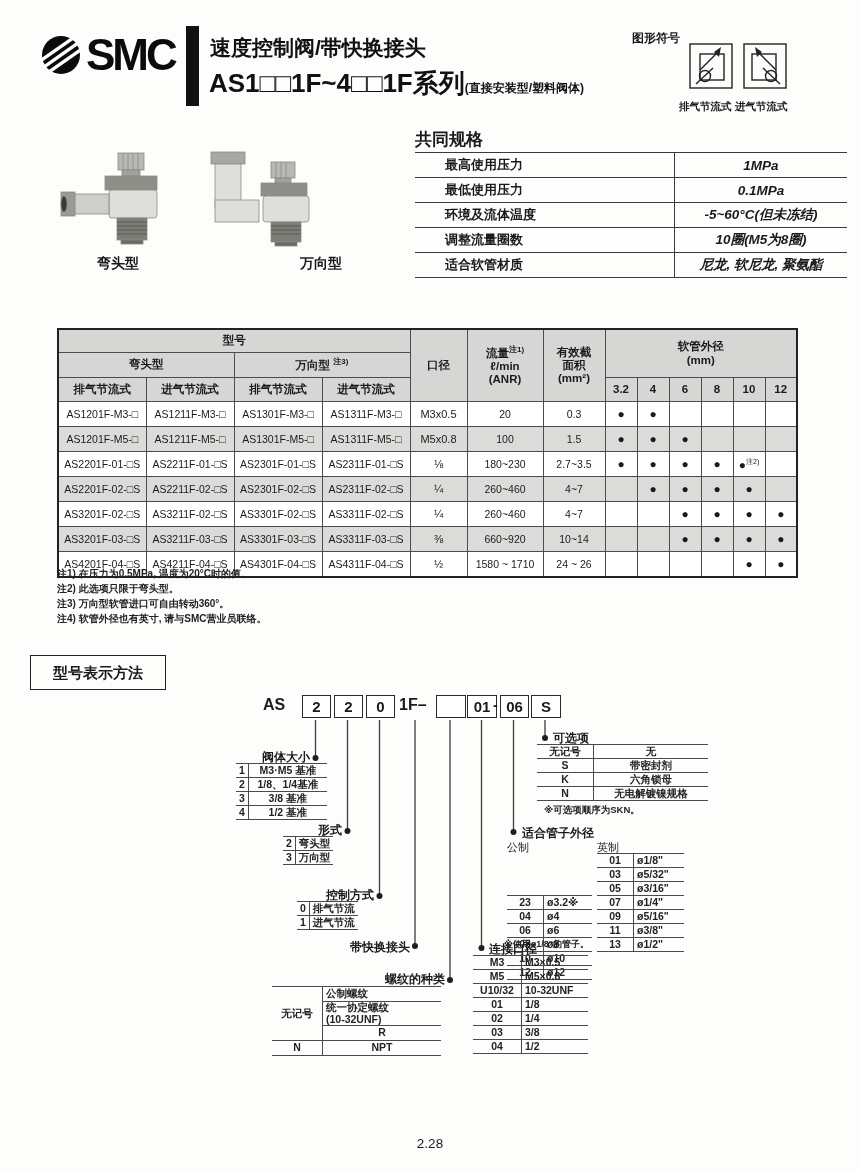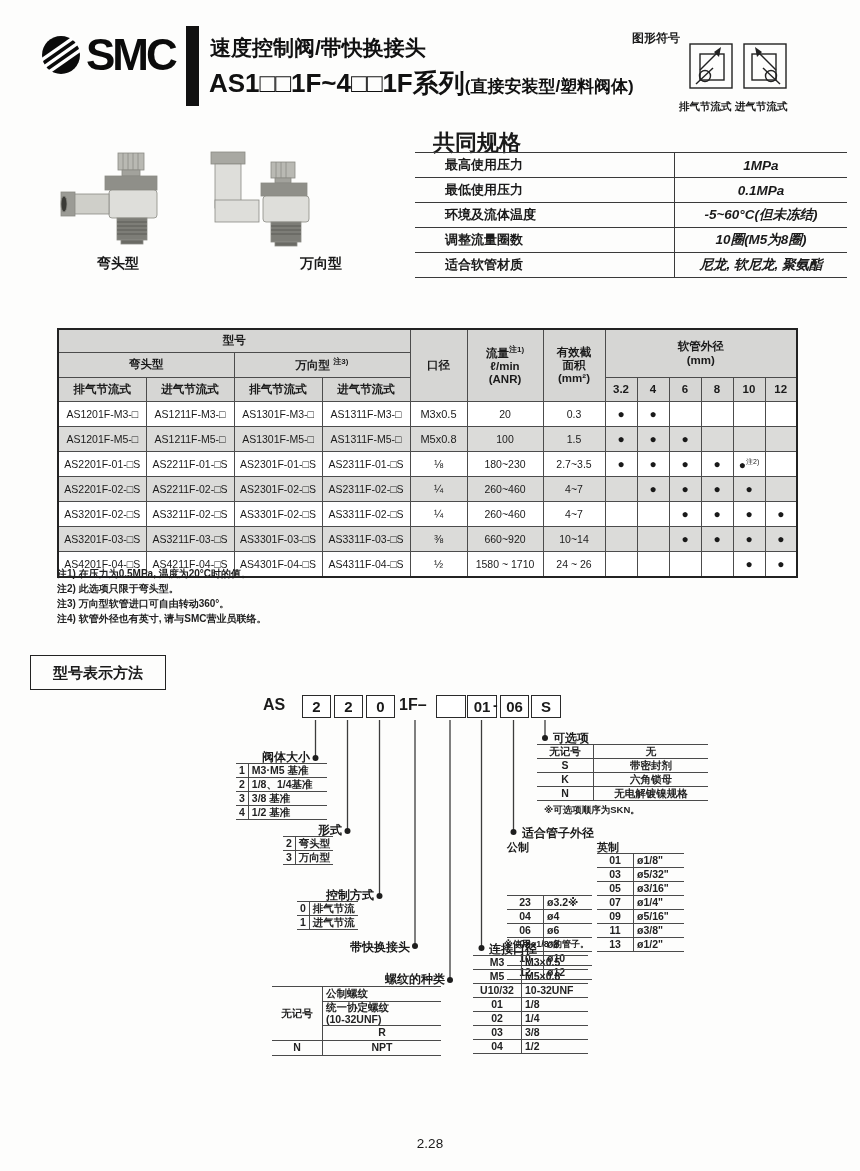--- a/index.html
+++ b/index.html
@@ -4,32 +4,32 @@
 <style>
   html,body{margin:0;padding:0;background:#ffffff;}
   #page{position:relative;width:860px;height:1171px;background:#fdfdfc;color:#1a1a1a;
         font-family:"Liberation Sans","DejaVu Sans",sans-serif;overflow:hidden;}
   
   #logo{position:absolute;left:38px;top:30px;display:flex;align-items:center;}
   #logo-text{font-size:44px;font-weight:bold;letter-spacing:-3px;color:#0b0b0b;margin-left:2px;}
   #hbar{position:absolute;left:186px;top:26px;width:13px;height:80px;background:#111;}
   #title1{position:absolute;left:210px;top:34px;font-size:21px;font-weight:bold;color:#111;}
   #title2{position:absolute;left:209px;top:66px;font-size:26px;font-weight:bold;color:#111;white-space:nowrap;}
-  #title2 .paren{font-size:17px;}
+  #title2 .paren{font-size:12px;}
   #gsym-label{position:absolute;left:632px;top:30px;font-size:12px;font-weight:bold;}
   .symbox{position:absolute;top:40px;}
   #sym1{left:688px;} #sym2{left:742px;}
   .symcap{position:absolute;top:100px;font-size:10.5px;font-weight:bold;}
   #symcap1{left:679px;} #symcap2{left:735px;}
   
   #products{position:absolute;left:55px;top:148px;}
   .prod-label{position:absolute;font-size:14px;font-weight:bold;}
   #elbow-label{left:97px;top:255px;} #universal-label{left:300px;top:255px;}
   
-  #spec-title{position:absolute;left:433px;top:128px;font-size:22px;font-weight:bold;}
+  #spec-title{position:absolute;left:415px;top:128px;font-size:17px;font-weight:bold;}
   #spec-table{position:absolute;left:415px;top:152px;border-collapse:collapse;width:432px;}
   #spec-table td{border-bottom:1.4px solid #3a3a3a;height:22px;font-size:13px;}
   #spec-table tr:first-child td{border-top:1.4px solid #3a3a3a;}
   #spec-table td.sl{width:228px;padding-left:30px;border-right:1.2px solid #3a3a3a;font-weight:bold;}
   #spec-table td.sv{text-align:center;font-weight:bold;font-size:13.5px;font-style:italic;}
   
   #model-table{position:absolute;left:57px;top:328px;border-collapse:collapse;table-layout:fixed;
                border:2px solid #222;}
   #model-table th,#model-table td{border:1px solid #4c4c4c;overflow:hidden;}
   #model-table th{background:#d6d6d4;font-size:11.5px;font-weight:bold;padding:1px 0;line-height:1.15;}
@@ -51,29 +51,29 @@
   #leader-svg{position:absolute;left:0;top:688px;}
   .dlabel{position:absolute;font-size:12px;font-weight:bold;white-space:nowrap;}
   .dlabel.r{text-align:right;}
   .mini{position:absolute;border-collapse:collapse;color:#222;}
   .mini td{border-bottom:1.1px solid #4a4a4a;font-size:10.5px;font-weight:bold;
            padding:0 3px;height:13px;line-height:1.1;white-space:nowrap;}
   .mini tr:first-child td{border-top:1.1px solid #4a4a4a;}
   .mini td.k{border-right:1.1px solid #4a4a4a;text-align:center;}
   #op-table td.v{text-align:center;min-width:108px;}
   #op-table td.k{min-width:50px;}
-  #bs-table td.v{min-width:72px;}
+  #bs-table td.v{min-width:72px;text-align:center;}
   #th-table td{height:14px;}
   #th-table td.v{min-width:112px;white-space:pre-line;}
   #th-table td.k{min-width:44px;}
   #pt-table td.k{min-width:42px;} #pt-table td.v{min-width:60px;}
   #mt-table td.k,#it-table td.k{min-width:30px;}
   #mt-table td.v{min-width:42px;} #it-table td.v{min-width:44px;}
   .subnote{position:absolute;font-size:9.5px;font-weight:bold;color:#222;white-space:nowrap;}
-  .grp-label{position:absolute;font-size:11px;font-weight:bold;}
+  .grp-label{position:absolute;font-size:11px;font-weight:normal;}
   #page-num{position:absolute;left:0;top:1136px;width:860px;text-align:center;font-size:13.5px;}
 </style>
 </head>
 <body>
 
 <div id="page">
 
   <div id="logo">
     <svg width="46" height="46" viewBox="0 0 46 46">
       <circle cx="23" cy="23" r="19" fill="#0b0b0b"></circle>

